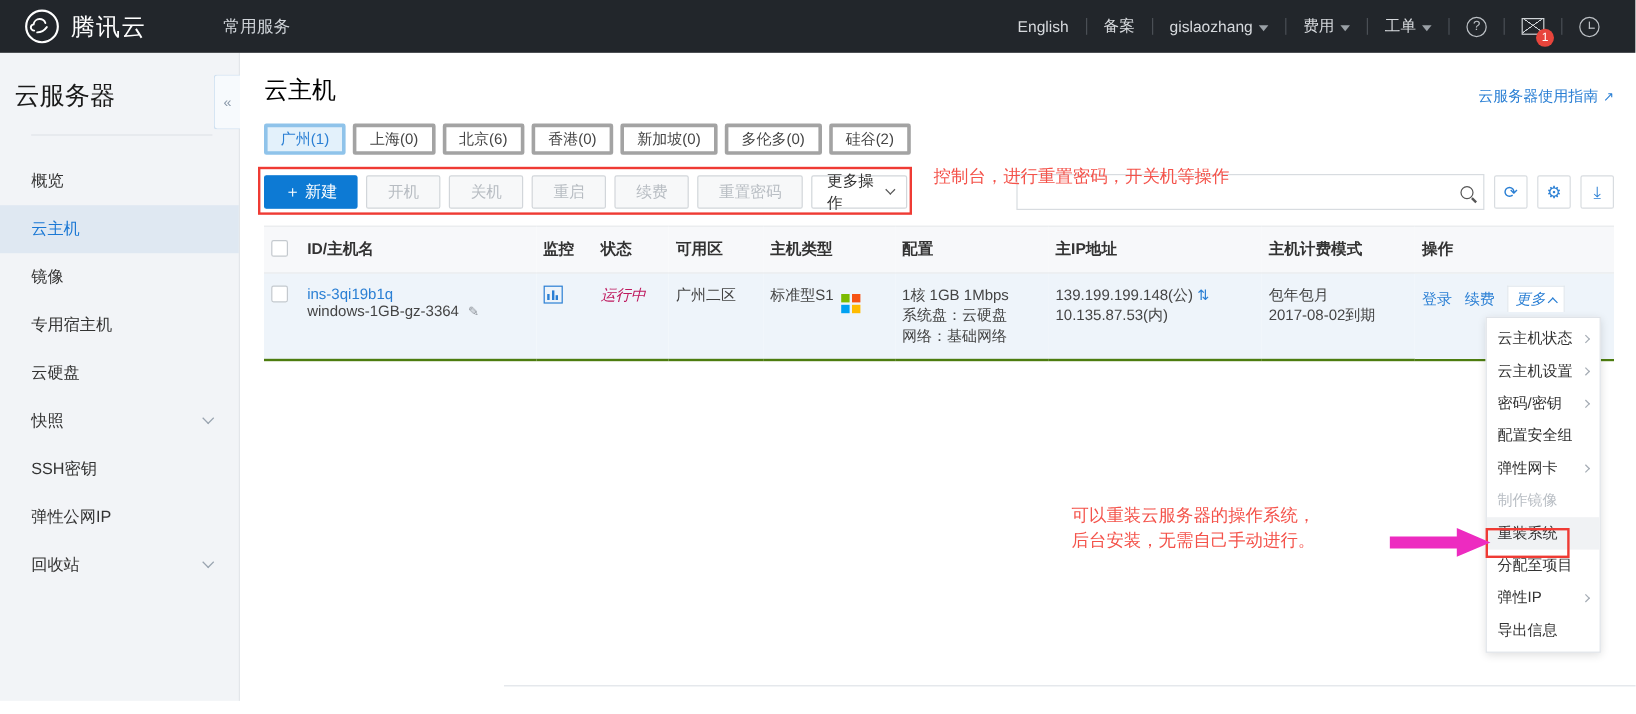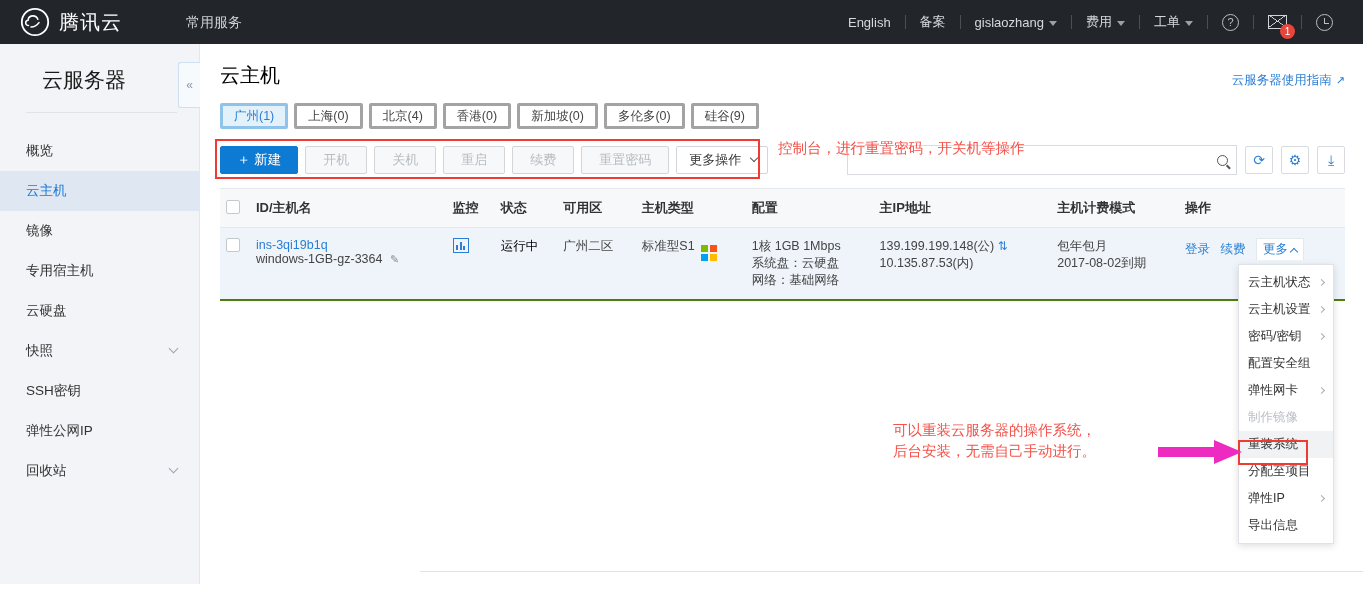--- a/index.html
+++ b/index.html
@@ -59,21 +59,21 @@
 
   
   .body-wrap{ display:flex; height:540px; }
 
   
   .sidebar{
     width:200px; background:#f2f4f7; position:relative; flex:none;
     border-right:1px solid #e3e6ea;
   }
   .side-title{
-    font-size:21px; color:#1a1a1a; padding:22px 0 18px 42px; font-weight:400;
+    font-size:21px; color:#1a1a1a; padding:22px 0 18px 12px; font-weight:400;
   }
   .side-div{ height:1px; background:#dfe3e8; margin:0 22px 18px 26px; }
   .side-item{
     height:40px; display:flex; align-items:center; padding:0 22px 0 26px;
     font-size:13.5px; color:#333; cursor:pointer;
   }
   .side-item.active{ background:#dfe8f2; color:#1b78d4; }
   .side-item .lbl{ flex:1; }
   .chev-dn{
     width:7px;height:7px;border-right:1.4px solid #9aa4b0;border-bottom:1.4px solid #9aa4b0;
@@ -113,21 +113,21 @@
   .btn{
     height:28px; padding:0 17px; border:1px solid #d2d6da; background:#f7f8f9;
     color:#b7bcc2; font-size:13px; display:flex;align-items:center;justify-content:center;
     border-radius:2px; margin-right:7px; cursor:default;
   }
   .btn.primary{
     background:#0d7ad4; border-color:#0d7ad4; color:#fff; cursor:pointer;
     font-size:13.5px; padding:0 16px;
   }
   .btn.more{
-    color:#333; background:#fff; cursor:pointer; width:92px;
+    color:#333; background:#fff; cursor:pointer; width:80px;
     justify-content:space-between; padding:0 10px 0 12px; margin-right:0;
   }
   .mini-chev{
     width:6px;height:6px;border-right:1.3px solid #555;border-bottom:1.3px solid #555;
     transform:rotate(45deg); position:relative; top:-2px;
   }
   .tb-right{ margin-left:auto; display:flex; align-items:center; gap:8px; }
   .search-box{
     width:390px; height:30px; border:1px solid #d8dce0; background:#fff;
     display:flex; align-items:center; padding:0 8px 0 10px;
@@ -166,33 +166,33 @@
   }
   .c-chk{ width:30px; }
   .lnk{ color:#2a7fd4; cursor:pointer; }
   .pencil{ color:#8a8f96; font-size:11px; cursor:pointer; margin-left:4px;}
   .monitor-ic{
     width:16px;height:15px;border:1.4px solid #2a7fd4; position:relative; display:inline-block;
   }
   .monitor-ic span{
     position:absolute; bottom:2px; width:2px; background:#2a7fd4;
   }
-  .running{ color:#000000; }
+  .running{ color:#be185d;font-style:italic; }
   .winlogo{
     display:inline-grid; grid-template-columns:7px 7px; grid-gap:1.5px;
     vertical-align:-2px; margin-left:3px;
   }
   .winlogo i{ display:block; height:7px; }
   .copy-ic{ color:#2a7fd4; cursor:pointer; font-size:12px; }
   .ops{ white-space:nowrap; position:relative; }
   .op-lnk{ color:#2a7fd4; cursor:pointer; margin-right:7px; }
   .more-wrap{
     display:inline-flex; align-items:center; gap:3px; color:#2a7fd4; cursor:pointer;
     background:#fff; padding:2px 6px; border:1px solid #e2e8ee; border-bottom:none;
-    position:relative; z-index:31;
+    position:relative; z-index:31;font-style:italic;
   }
   .chev-up{
     width:6px;height:6px;border-left:1.3px solid #2a7fd4;border-top:1.3px solid #2a7fd4;
     transform:rotate(45deg); position:relative; top:2px;
   }
 
   
   .dropdown{
     position:absolute; left:1238px; top:264px; width:96px; background:#fff;
     border:1px solid #dfe3e8; box-shadow:0 2px 7px rgba(0,0,0,.13);
@@ -338,33 +338,33 @@
     </div>
 
     <div class="tabs">
       <div class="tab active">
           <span>广州(1)</span>
         </div>
       <div class="tab">
           <span>上海(0)</span>
         </div>
       <div class="tab">
-          <span>北京(4)</span>
+          <span>北京(6)</span>
         </div>
       <div class="tab">
           <span>香港(0)</span>
         </div>
       <div class="tab">
           <span>新加坡(0)</span>
         </div>
       <div class="tab">
           <span>多伦多(0)</span>
         </div>
       <div class="tab">
-          <span>硅谷(9)</span>
+          <span>硅谷(2)</span>
         </div>
     </div>
 
     <div class="toolbar-row">
       <div class="tb-highlight"></div>
 
       <div class="btn primary">
         <span>＋ 新建</span>
       </div>
       <div class="btn">

